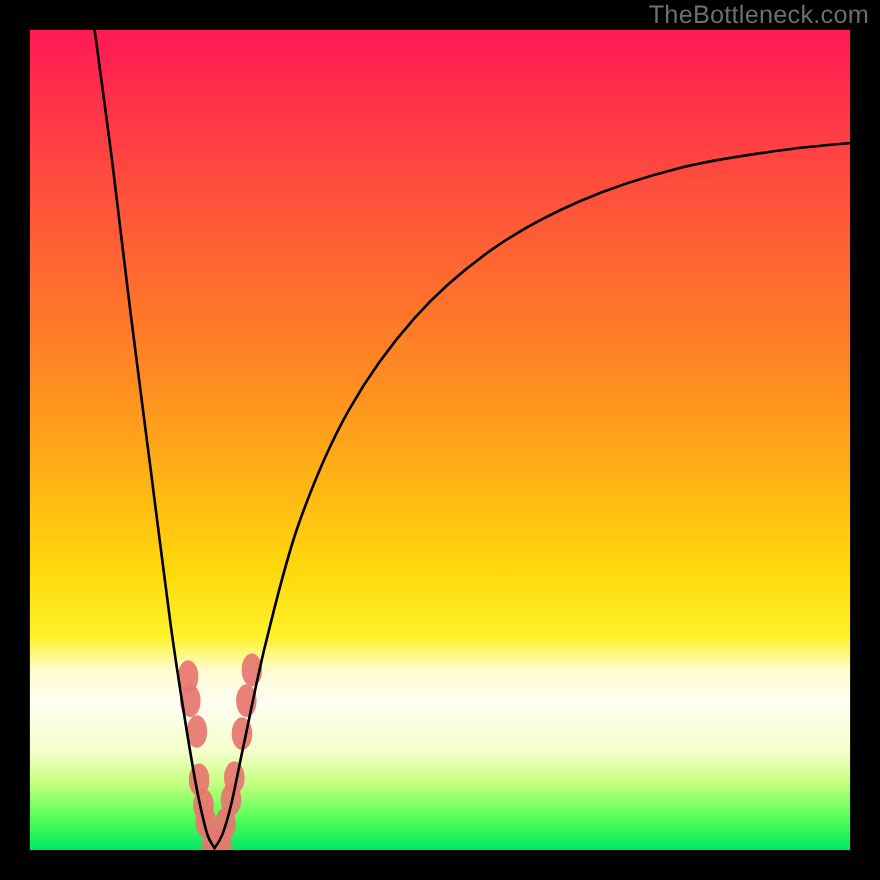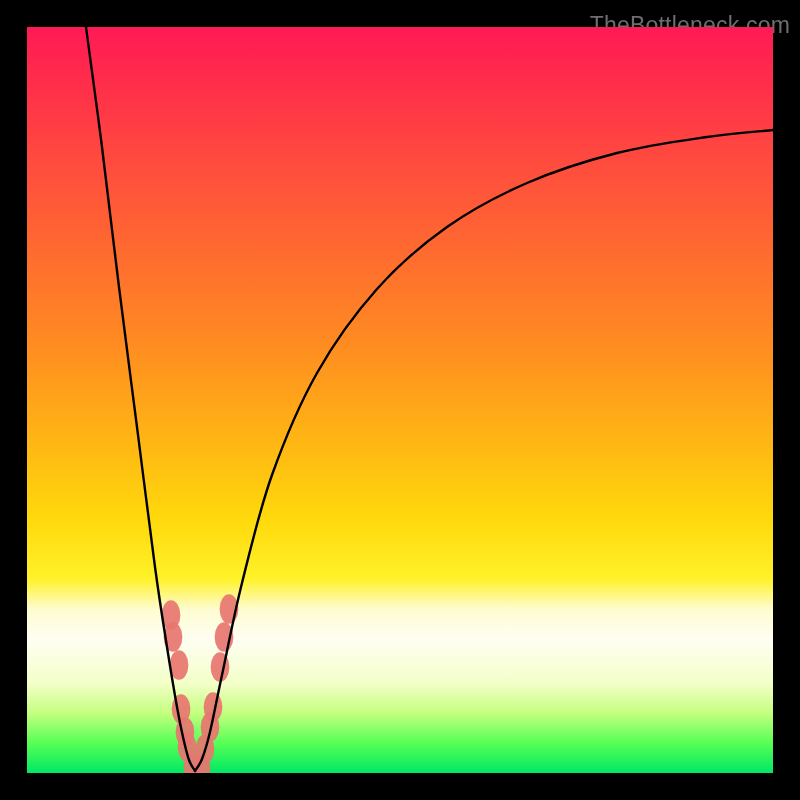--- a/index.html
+++ b/index.html
@@ -47,21 +47,21 @@
     );
   }
   .curve-svg {
     position: absolute;
     inset: 0;
     width: 100%;
     height: 100%;
   }
   .watermark {
     position: absolute;
-    top: 12px;
+    top: 0;
     right: 10px;
     color: #6e6e6e;
     font-size: 23px;
     font-weight: 400;
     letter-spacing: 0.2px;
     user-select: none;
     pointer-events: none;
   }
 </style>
 </head>

